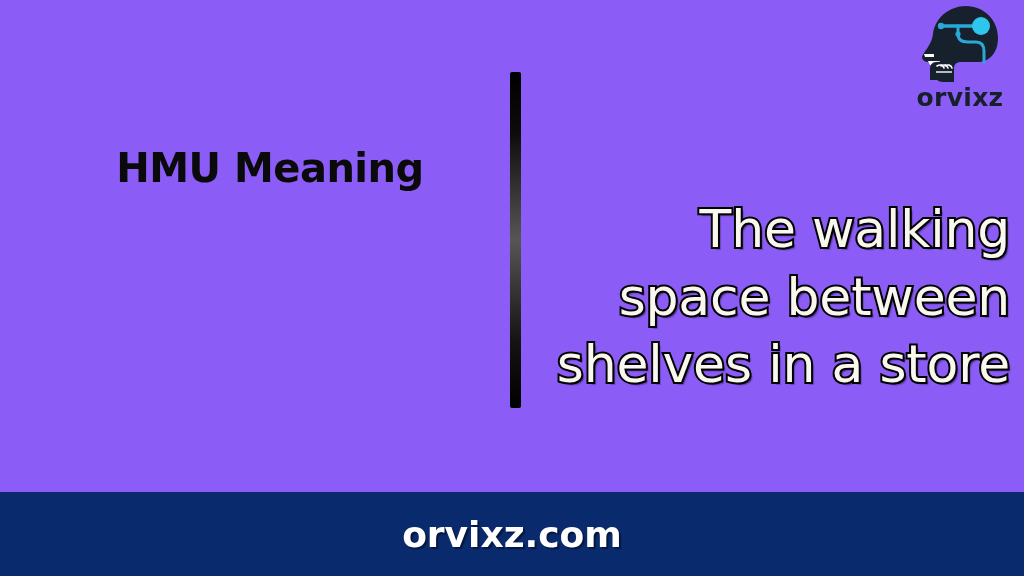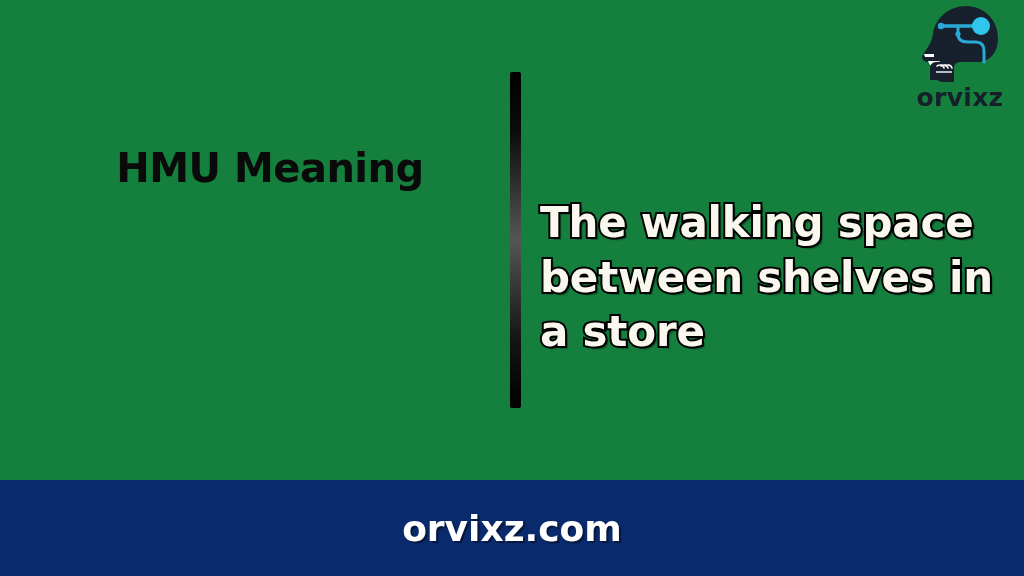--- a/index.html
+++ b/index.html
@@ -11,21 +11,21 @@
     height: 576px;
     background: #ffffff;
     font-family: "DejaVu Sans", sans-serif;
     overflow: hidden;
   }
 
   .slide {
     position: relative;
     width: 1024px;
     height: 576px;
-    background: #15803d;
+    background: #8b5cf6;
     box-sizing: border-box;
   }
 
   
   .logo-block {
     position: absolute;
     top: 4px;
     right: 12px;
     width: 104px;
     height: 116px;
@@ -77,41 +77,41 @@
     letter-spacing: -0.5px;
     color: #0a0a0a;
   }
 
   
   .answer {
     position: absolute;
     left: 540px;
     top: 196px;
     width: 470px;
-    text-align: left;
+    text-align: right;
     font-family: "DejaVu Sans", sans-serif;
-    font-weight: bold;
-    font-size: 42px;
+    font-weight: normal;
+    font-size: 52px;
     line-height: 1.30;
     letter-spacing: -0.2px;
     color: #faf8ee;
     -webkit-text-stroke: 4px #000000;
     paint-order: stroke fill;
     text-shadow:
        2px 2px 0 rgba(0,0,0,0.55),
        3px 3px 1px rgba(0,0,0,0.25);
   }
 
   
   .banner {
     position: absolute;
     left: 0;
     bottom: 0;
     width: 1024px;
-    height: 96px;
+    height: 84px;
     background: #0a2a6e;
     display: flex;
     align-items: center;
     justify-content: center;
   }
   .banner-text {
     font-family: "DejaVu Sans", sans-serif;
     font-weight: bold;
     font-size: 36px;
     letter-spacing: 0px;

